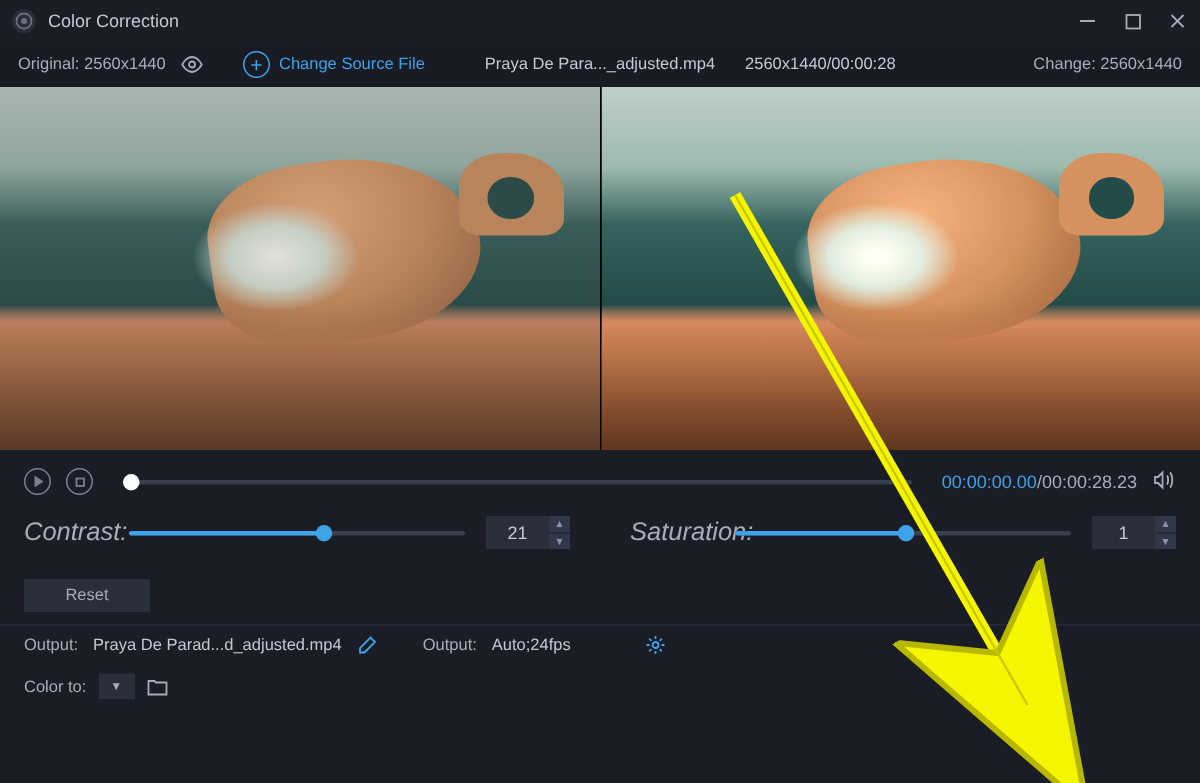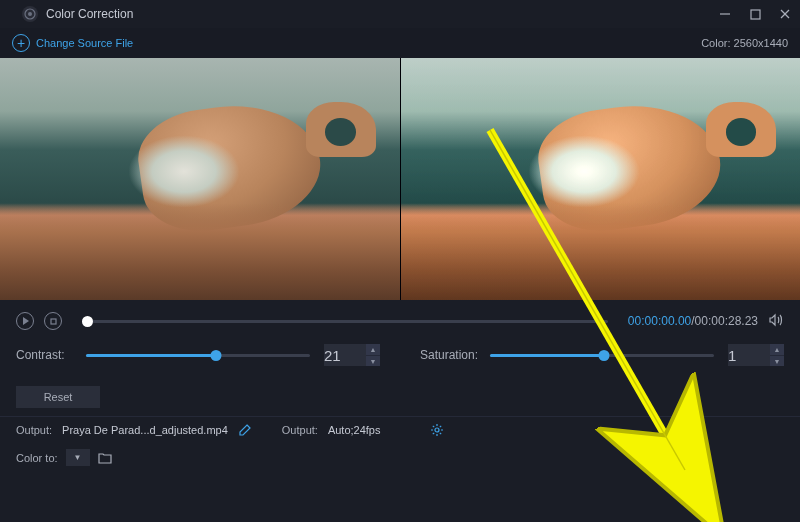--- a/index.html
+++ b/index.html
@@ -1,18 +1,18 @@
 <!DOCTYPE html>
 <html><head>
 <meta charset="utf-8">
 <style>
 * { margin: 0; padding: 0; box-sizing: border-box; font-family: Arial, sans-serif; }
 body { background: #1a1d26; color: #a8adb8; font-size: 12px; width: 800px; height: 522px; overflow: hidden; position: relative; }
 
-.titlebar { height: 28px; display: flex; align-items: center; padding: 0 8px; background: #1a1d26; margin-left: 14px; }
+.titlebar { height: 28px; display: flex; align-items: center; padding: 0 8px; background: #1a1d26; }
 .app-icon { width: 16px; height: 16px; border-radius: 50%; background: #2a2d38; margin-right: 8px; display: flex; align-items: center; justify-content: center; }
 .app-title { font-size: 12px; color: #c5c9d3; flex: 1; }
 .win-btns { display: flex; gap: 16px; }
 .win-btn { width: 14px; height: 14px; cursor: pointer; display: flex; align-items: center; justify-content: center; color: #a8adb8; }
 
 .infobar { height: 30px; display: flex; align-items: center; padding: 0 12px; background: #181b24; font-size: 11px; }
 .info-left { width: 150px; display: flex; align-items: center; gap: 10px; }
 .eye-icon { width: 16px; height: 16px; display: flex; align-items: center; justify-content: center; }
 .change-src { display: flex; align-items: center; gap: 6px; color: #3ea3e8; cursor: pointer; }
 .plus-circle { width: 18px; height: 18px; border: 1.5px solid #3ea3e8; border-radius: 50%; display: flex; align-items: center; justify-content: center; font-size: 14px; line-height: 1; }
@@ -28,26 +28,26 @@
 .play-btn { width: 18px; height: 18px; border: 1.5px solid #7a8090; border-radius: 50%; display: flex; align-items: center; justify-content: center; cursor: pointer; color: #7a8090; }
 .timeline { flex: 1; height: 3px; background: #3a3f4d; border-radius: 2px; position: relative; margin: 0 10px; }
 .timeline-thumb { position: absolute; left: 0; top: -4px; width: 11px; height: 11px; background: #fff; border-radius: 50%; }
 .time-disp { font-size: 12px; }
 .time-cur { color: #3ea3e8; }
 .vol-icon { width: 16px; height: 16px; color: #a8adb8; }
 
 .sliders { display: flex; gap: 40px; margin-bottom: 10px; }
 .slider-col { flex: 1; }
 .slider-row { display: flex; align-items: center; margin-bottom: 10px; }
-.slider-label { width: 70px; font-size: 12px; }
+.slider-label { width: 70px; font-size: 17px; font-style: italic; }
 .slider-track { flex: 1; height: 3px; background: #3a3f4d; border-radius: 2px; position: relative; margin-right: 14px; }
 .slider-fill { position: absolute; left: 0; top: 0; height: 100%; background: #3ea3e8; border-radius: 2px; }
 .slider-thumb { position: absolute; top: -4px; width: 11px; height: 11px; background: #3ea3e8; border-radius: 50%; transform: translateX(-50%); }
 .num-input { width: 56px; height: 22px; background: #2a2e3a; border: none; display: flex; align-items: center; }
-.num-val { flex: 1; text-align: left; color: #c5c9d3; font-size: 15px; }
+.num-val { flex: 1; text-align: center; color: #c5c9d3; font-size: 12px; }
 .num-steppers { width: 14px; display: flex; flex-direction: column; }
 .stepper { height: 11px; background: #32374a; display: flex; align-items: center; justify-content: center; font-size: 7px; cursor: pointer; color: #8a90a0; }
 .stepper + .stepper { border-top: 1px solid #252938; }
 
 .reset-btn { width: 84px; height: 22px; background: #2a2e3a; display: flex; align-items: center; justify-content: center; cursor: pointer; font-size: 11px; }
 
 .outrow { display: flex; align-items: center; padding: 6px 16px; font-size: 11px; gap: 10px; border-top: 1px solid #252938; }
 .outrow-label { color: #a8adb8; }
 .outrow-val { color: #c5c9d3; }
 .small-icon { width: 14px; height: 14px; color: #3ea3e8; cursor: pointer; display: flex; align-items: center; justify-content: center; }
@@ -91,25 +91,38 @@
     <div class="win-btn">
         <svg width="12" height="12">
           <line x1="2" y1="2" x2="10" y2="10" stroke="currentColor" stroke-width="1.2"></line>
           <line x1="10" y1="2" x2="2" y2="10" stroke="currentColor" stroke-width="1.2"></line>
         </svg>
       </div>
   </div>
 </div>
 
 <div class="infobar">
+  <div class="info-left">
+    <span>Original: 2560x1440</span>
+    <span class="eye-icon">
+      <svg width="16" height="12" viewBox="0 0 16 12">
+          <path d="M8 1C4 1 1.5 6 1.5 6s2.5 5 6.5 5 6.5-5 6.5-5S12 1 8 1z" fill="none" stroke="#a8adb8" stroke-width="1.2"></path>
+          <circle cx="8" cy="6" r="2" fill="none" stroke="#a8adb8" stroke-width="1.2"></circle>
+        </svg>
+    </span>
+  </div>
   <div class="change-src">
     <span class="plus-circle">+</span>
     <span>Change Source File</span>
   </div>
-  <div class="info-right">Color: 2560x1440</div>
+  <div class="file-info">
+    <span>Praya De Para..._adjusted.mp4</span>
+    <span>2560x1440/00:00:28</span>
+  </div>
+  <div class="info-right">Change: 2560x1440</div>
 </div>
 
 <div class="preview">
   <div class="pane scene">
     <div class="rock1"></div>
       <div class="arch"></div>
       <div class="wave"></div>
       <div class="fg"></div>
   </div>
   <div class="pane scene" style="filter:contrast(1.12) brightness(1.1) saturate(1.05);">

